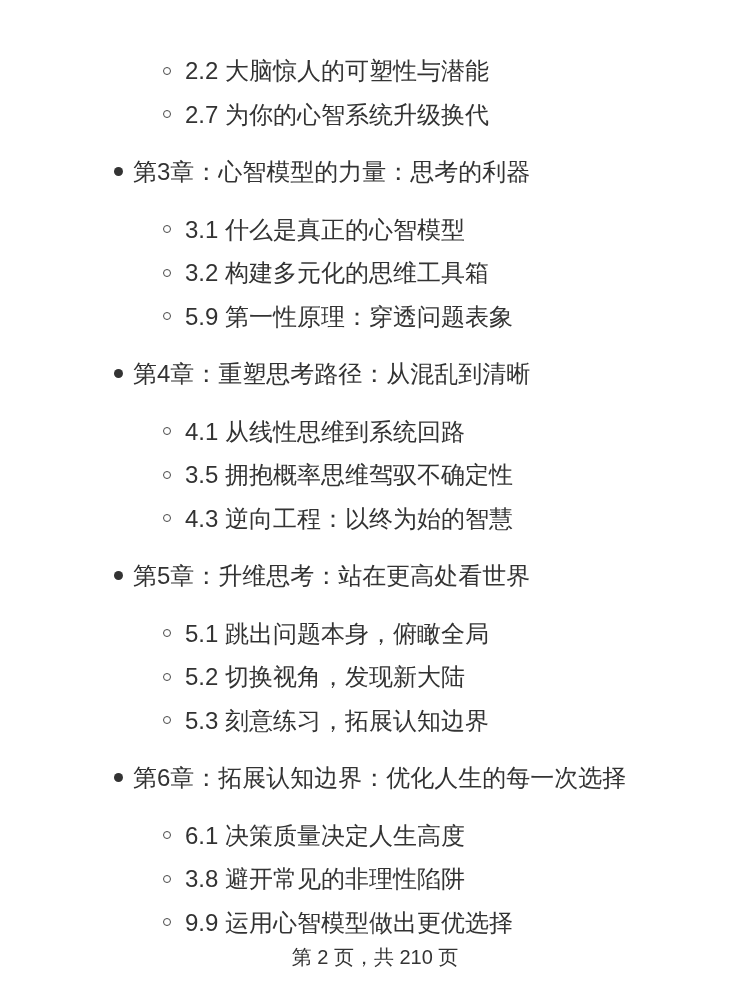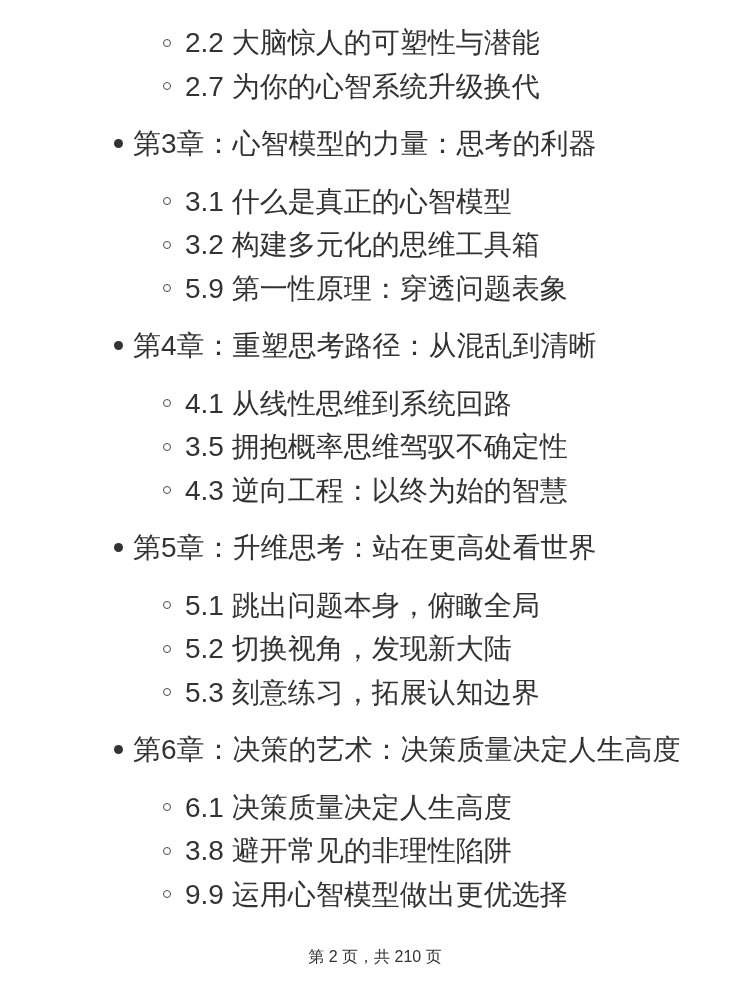--- a/index.html
+++ b/index.html
@@ -11,22 +11,22 @@
     position: relative;
     width: 750px;
     height: 1000px;
     margin: 0 auto;
     background: #ffffff;
     overflow: hidden;
     font-family: "Liberation Sans", "DejaVu Sans", sans-serif;
     color: #333333;
   }
   .toc {
-    padding-top: 21px;
-    font-size: 28px;
+    padding-top: 49px;
+    font-size: 24px;
   }
   .row {
     display: flex;
     align-items: stretch;
     line-height: 43.5px;
   }
   .row.chapter {
     margin-left: 114px;
     margin-top: 14px;
     margin-bottom: 14px;
@@ -57,21 +57,21 @@
   }
   .label {
     white-space: nowrap;
   }
   .footer {
     position: absolute;
     top: 946px;
     left: 0;
     width: 100%;
     text-align: center;
-    font-size: 16px;
+    font-size: 20px;
     line-height: 22px;
     color: #333333;
   }
 </style>
 </head>
 <body>
 
 <div class="page">
   <main class="toc">
 
@@ -160,21 +160,21 @@
       <span class="bullet-cell">
           <span class="circle"></span>
         </span>
       <span class="label">5.3 刻意练习，拓展认知边界</span>
     </div>
 
     <div class="row chapter">
       <span class="bullet-cell">
           <span class="dot"></span>
         </span>
-      <span class="label">第6章：决策的艺术：决策质量决定人生高度</span>
+      <span class="label">第6章：拓展认知边界：优化人生的每一次选择</span>
     </div>
     <div class="row sub">
       <span class="bullet-cell">
           <span class="circle"></span>
         </span>
       <span class="label">6.1 决策质量决定人生高度</span>
     </div>
     <div class="row sub">
       <span class="bullet-cell">
           <span class="circle"></span>

